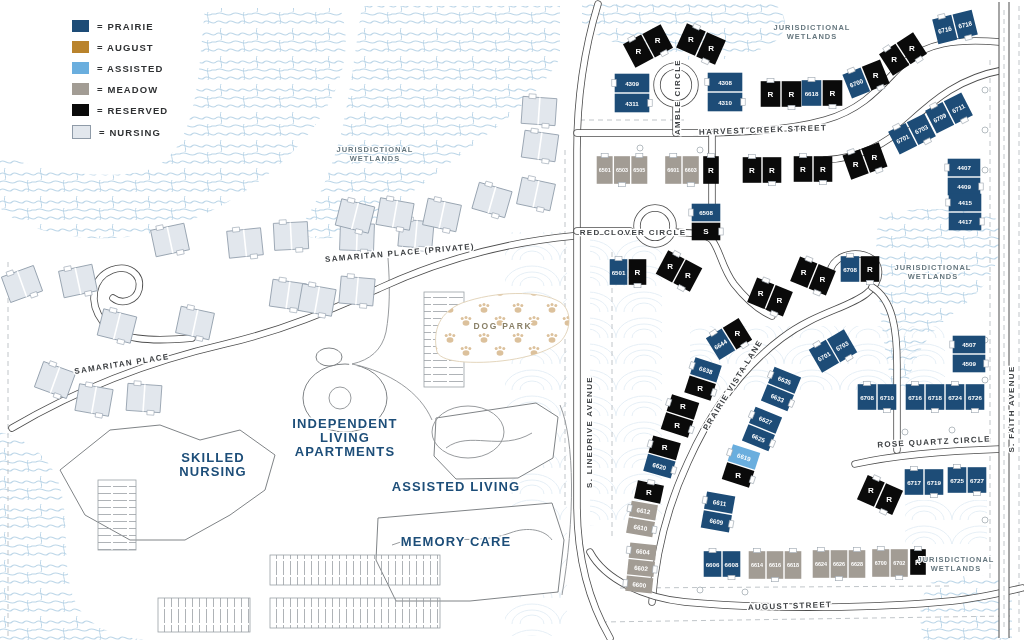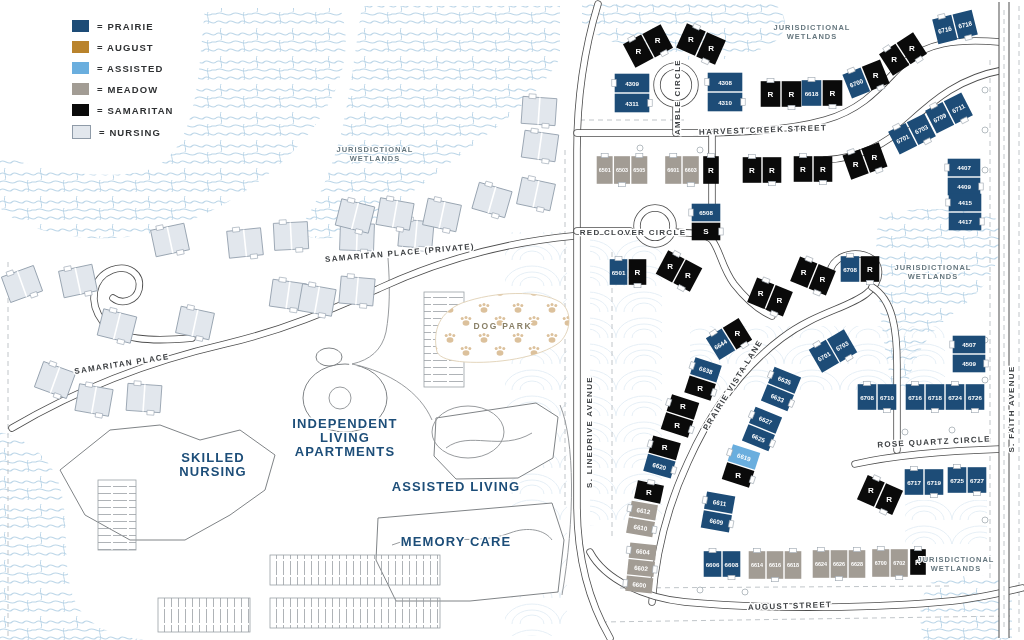--- a/index.html
+++ b/index.html
@@ -50,21 +50,21 @@
       <div class="legend-row">
         <span class="legend-swatch" style="background: rgb(106, 174, 222);"></span>
         <span class="legend-label">= ASSISTED</span>
       </div>
       <div class="legend-row">
         <span class="legend-swatch" style="background: rgb(162, 156, 148);"></span>
         <span class="legend-label">= MEADOW</span>
       </div>
       <div class="legend-row">
         <span class="legend-swatch" style="background: rgb(10, 10, 10);"></span>
-        <span class="legend-label">= SAMARITAN</span>
+        <span class="legend-label">= RESERVED</span>
       </div>
       <div class="legend-row">
         <span class="legend-swatch" style="background: rgb(226, 231, 237); border: 1px solid rgb(143, 155, 168);"></span>
         <span class="legend-label">= NURSING</span>
       </div>
     </div>
 
   <svg id="map" width="1024" height="640" viewBox="0 0 1024 640">
     <defs>
       <pattern id="maze" width="36" height="28" patternUnits="userSpaceOnUse">

